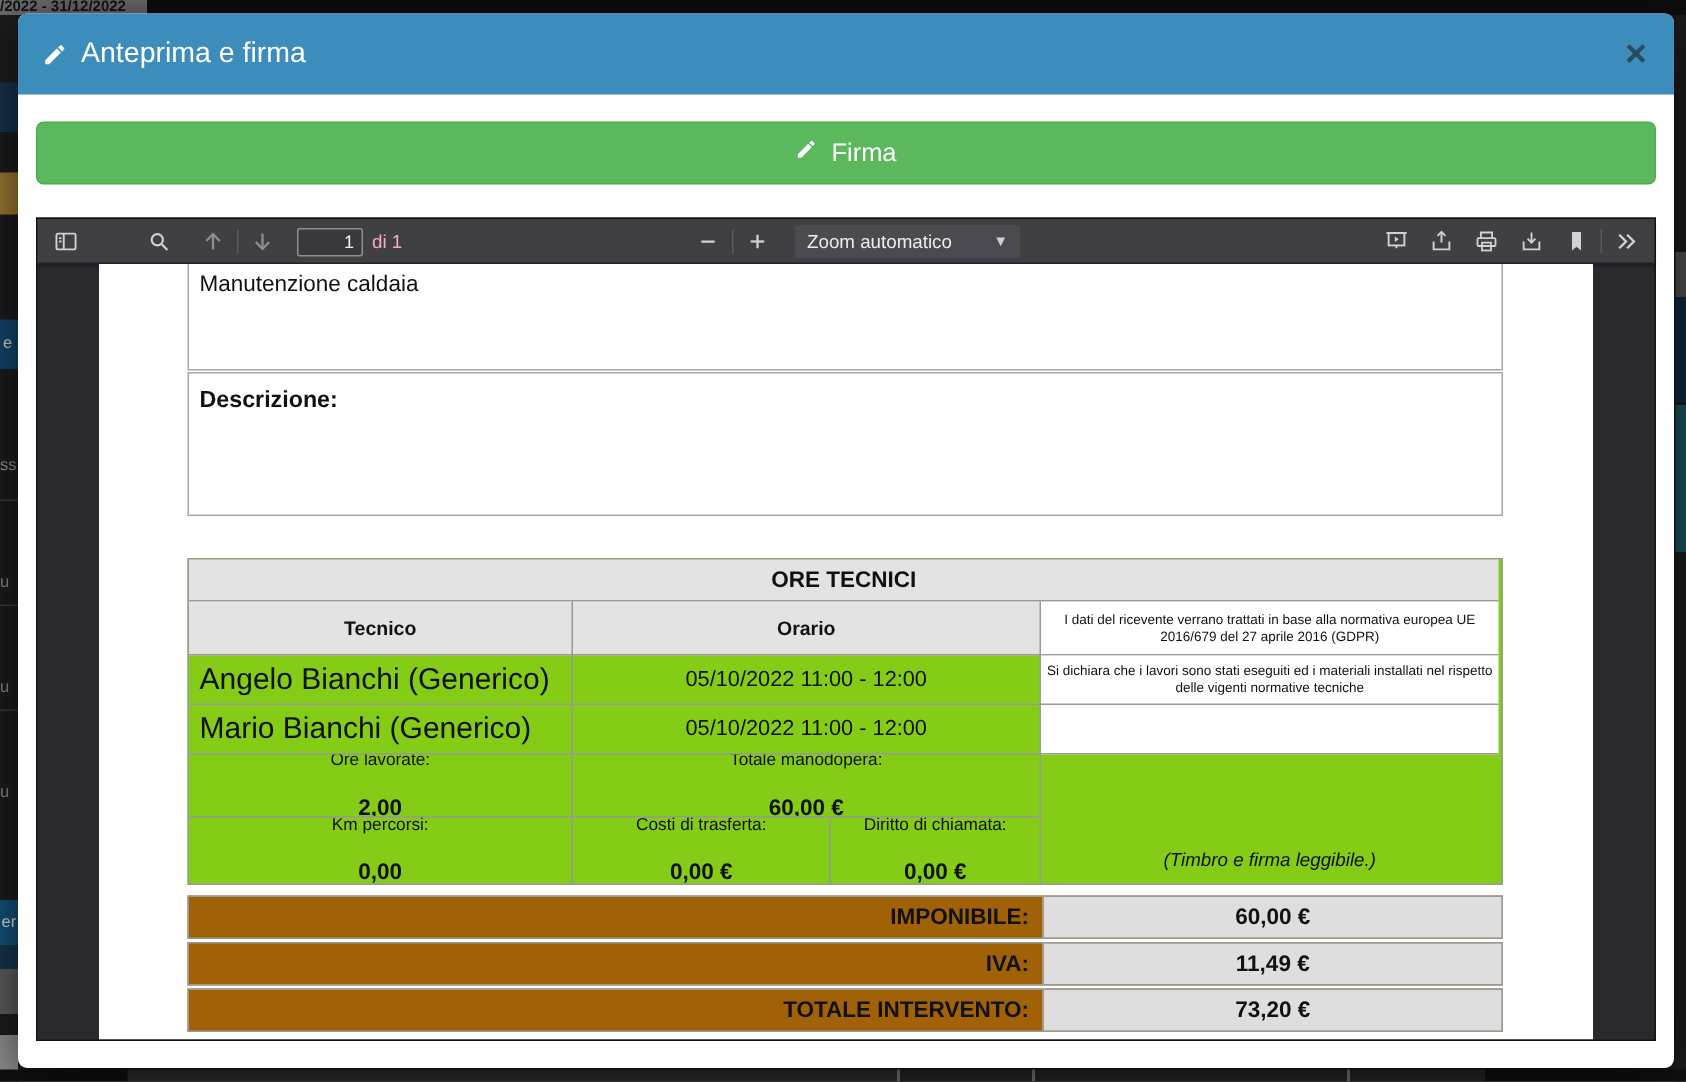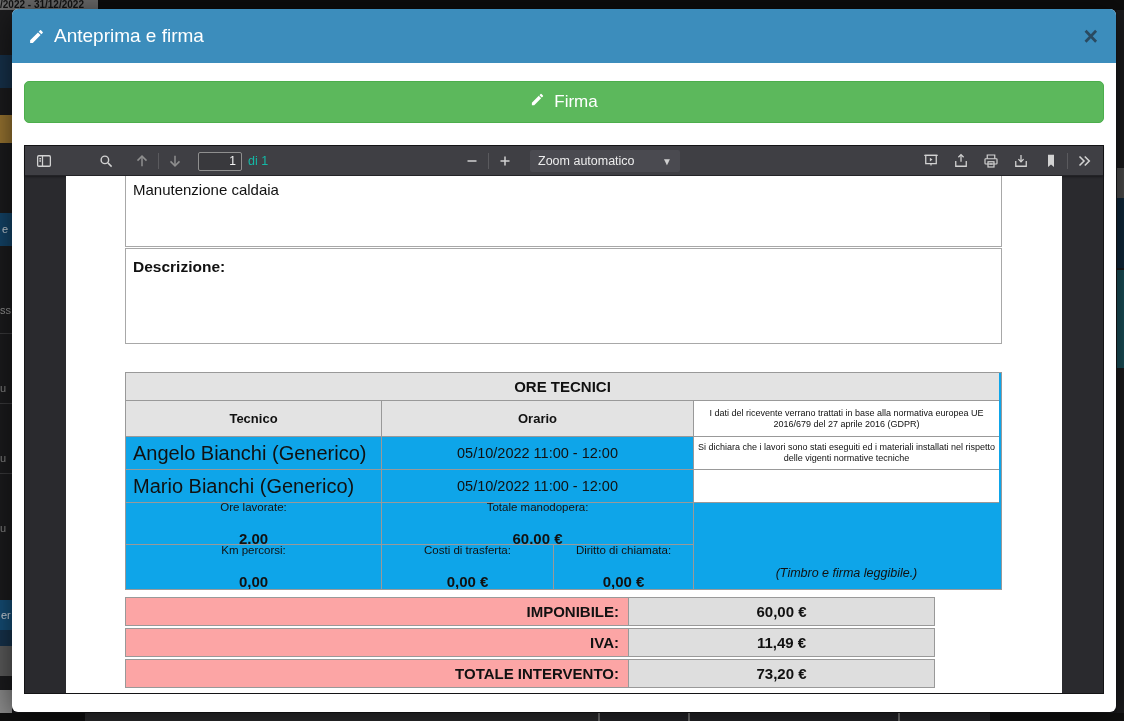--- a/index.html
+++ b/index.html
@@ -43,52 +43,52 @@
   .tb-left { position:absolute; left:6px; top:0; height:30px; display:flex; align-items:center; }
   .tb-center { position:absolute; left:434px; top:0; height:30px; display:flex; align-items:center; }
   .tb-right { position:absolute; right:6px; top:0; height:30px; display:flex; align-items:center; }
   .tb-btn { width:26px; height:26px; background:none; border:none; cursor:pointer;
             display:flex; align-items:center; justify-content:center; padding:0; }
   .tb-btn svg { display:block; }
   .tb-divider { width:1px; height:16px; background:#5a5a5e; margin:0 3px; }
   .page-input { width:44px; height:19px; background:#39393d; border:1px solid #8f8f8f; border-radius:2px;
                 color:#f2f2f2; font-size:12px; text-align:right; padding-right:5px;
                 font-family:"Liberation Sans",sans-serif; margin:0 6px 0 10px; }
-  .page-count { font-size:12.5px; color:#14b8a6; }
+  .page-count { font-size:12.5px; color:#f9a8d4; }
   .zoom-select { width:150px; height:22px; background:#4a4a50; border:none; border-radius:2px;
                  margin-left:12px; padding:0 8px; cursor:pointer;
                  display:flex; align-items:center; justify-content:space-between;
                  color:#ececec; font-size:12.5px; }
   .chev-down { font-size:10px; color:#cfcfcf; }
 
   .doc-area { position:relative; width:100%; height:517px; overflow:hidden; }
   .pdf-page { position:absolute; left:41px; top:0; width:996px; height:517px; background:#ffffff; }
 
   
   .doc-box { position:absolute; left:59px; width:877px; border:1px solid #a8a8a8; background:#fff; }
   .doc-box .box-text { padding:6px 7px; font-size:15px; color:#111; }
   .t { position:absolute; left:59px; width:877px; border:1px solid #999;
        display:grid; grid-template-columns:256px 172px 140px 305px;
-       grid-template-rows:28px 36px 33px 33px 42px 44px; font-size:14px; color:#111; background:#0ea5e9; }
+       grid-template-rows:28px 36px 33px 33px 42px 44px; font-size:14px; color:#111; background:#84cc16; }
   .t .c { border-right:1px solid #999; border-bottom:1px solid #999;
           display:flex; align-items:center; justify-content:center; text-align:center; overflow:hidden; }
   .t .c.rlast { border-right:none; }
   .t .c.blast { border-bottom:none; }
   .t .title-row { grid-column:1/5; background:#e3e3e3; font-weight:bold; font-size:15px; }
   .t .hdr { background:#e3e3e3; font-weight:bold; font-size:13px; }
   .t .gdpr { font-size:9px; line-height:11px; padding:2px 0; background:#fff; }
   .t .name { justify-content:flex-start; text-align:left; padding-left:7px; font-size:20px; }
   .t .orr { font-size:14.5px; }
   .t .mini { flex-direction:column; justify-content:center; gap:17px; }
   .t .mini .lbl { font-size:11.5px; }
   .t .mini .val { font-size:15px; font-weight:bold; }
   .t .timbro { grid-column:4; grid-row:5/7; align-items:flex-end; justify-content:center;
                font-style:italic; font-size:12.5px; padding-bottom:9px; }
-  .tot-row { position:absolute; left:59px; width:810px; height:29px; border:1px solid #999;
-             display:flex; background:#fca5a5; }
+  .tot-row { position:absolute; left:59px; width:877px; height:29px; border:1px solid #999;
+             display:flex; background:#a16207; }
   .tot-label { flex:1; display:flex; align-items:center; justify-content:flex-end;
                padding-right:9px; font-weight:bold; font-size:15px; color:#111; }
   .tot-value { width:306px; background:#dedede; border-left:1px solid #999;
                display:flex; align-items:center; justify-content:center;
                font-weight:bold; font-size:15px; color:#111; }
 </style>
 </head>
 <body>
 
 <div class="screen">

